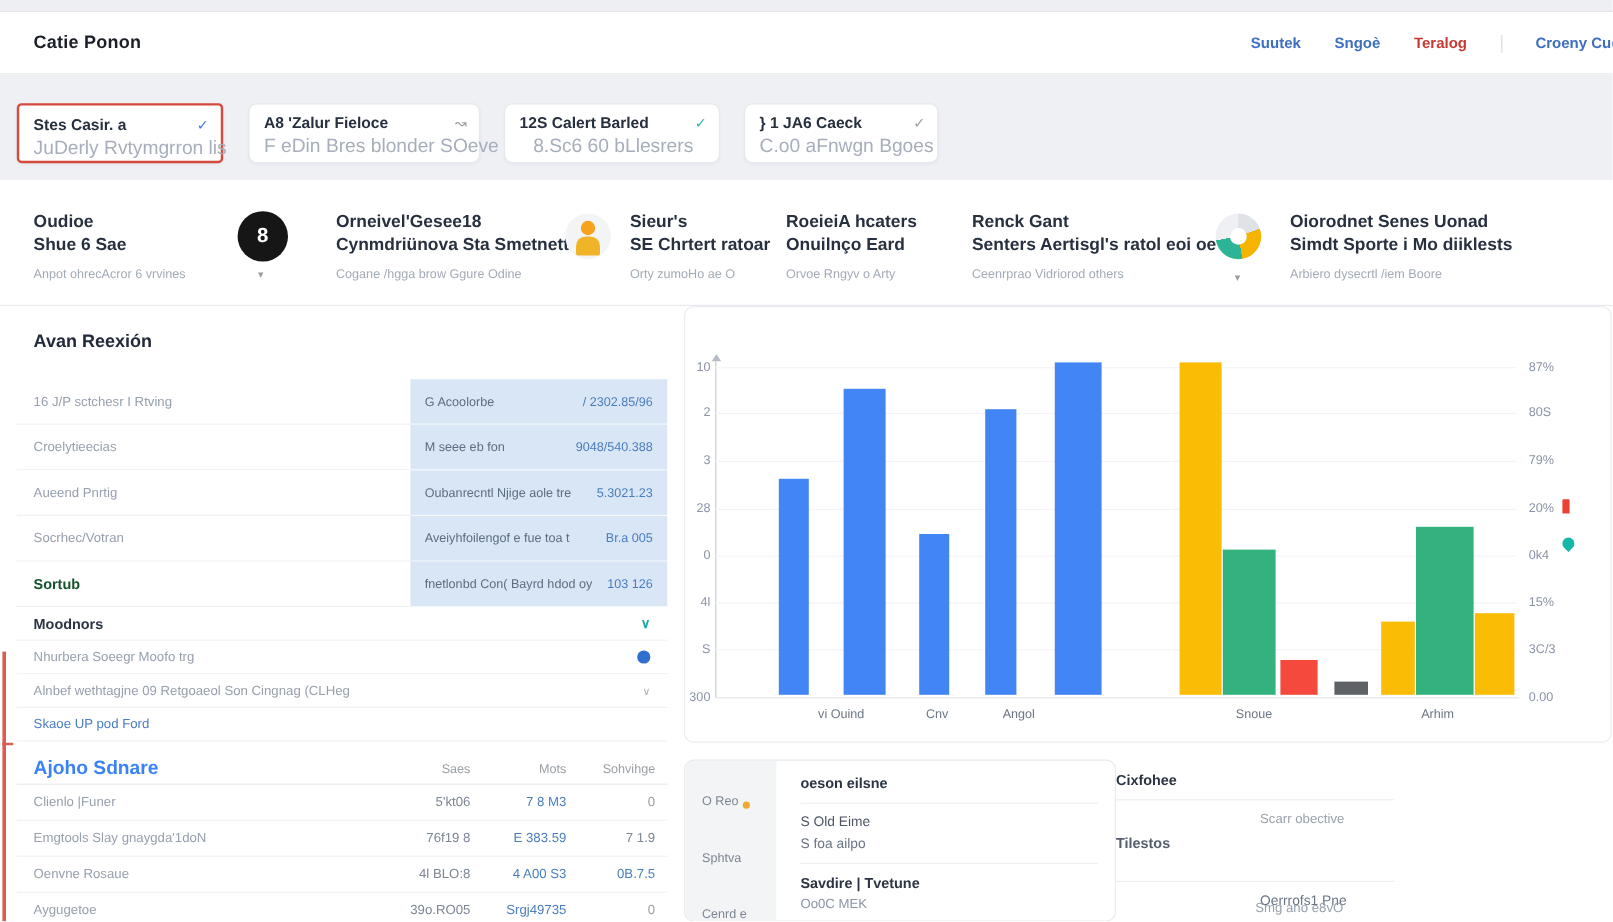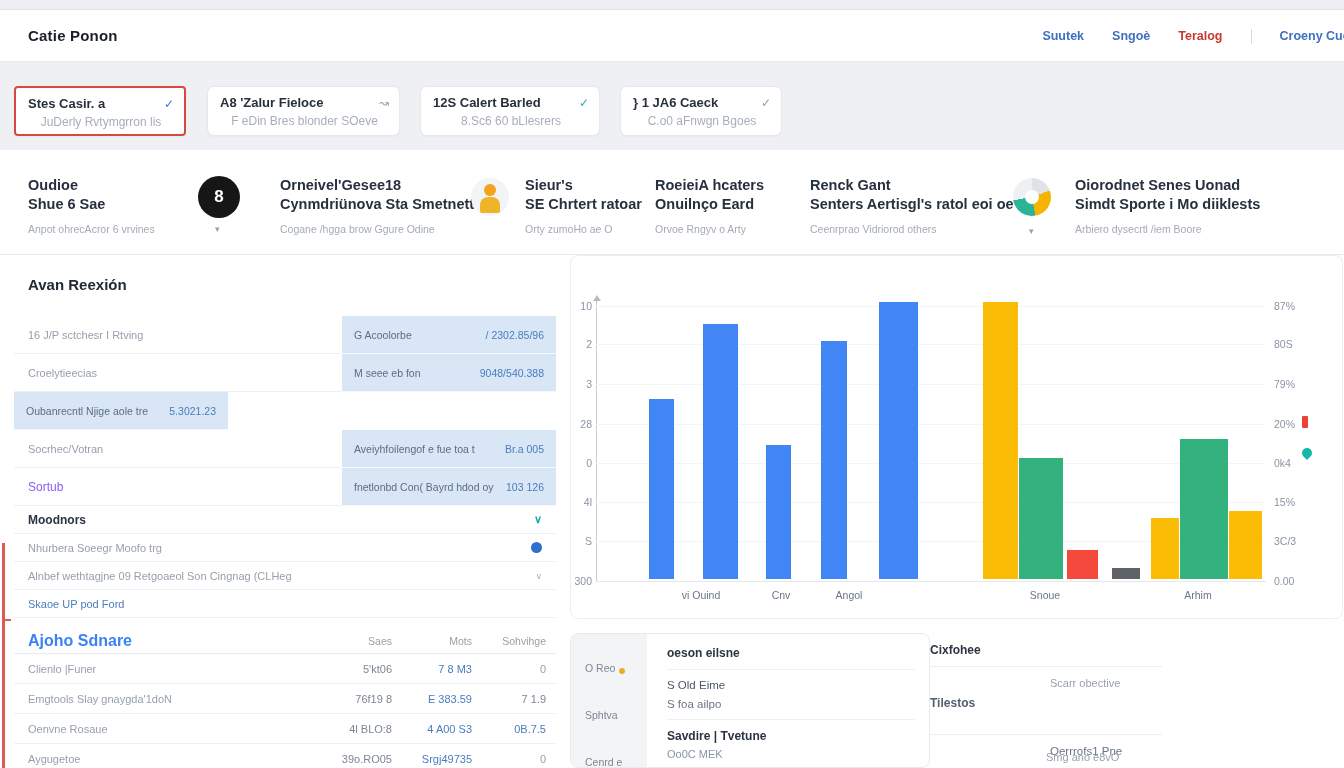--- a/index.html
+++ b/index.html
@@ -17,21 +17,21 @@
   .nav-red { color:#c53a32; }
   .nav-divider { width:1px; height:15px; background:#d7dade; }
 
   
   .cards-band { position:absolute; left:0; top:62px; width:1344px; height:88px; background:#eef0f4; }
   .card { position:absolute; top:86px; height:50px; background:#fff; border:1px solid #e6e8ec; border-radius:7px; padding:8px 10px 6px 12px; box-shadow:0 1px 2px rgba(30,40,60,.04);text-align:center; }
   .card.hl { border:2px solid #d6493e; border-radius:4px; }
   .card-top { display:flex; align-items:center; justify-content:space-between; gap:8px; }
   .card-title { font-size:13px; font-weight:700; color:#27303e; white-space:nowrap; }
   .card-icon { font-size:12px; line-height:1; }
-  .card-sub { margin-top:4px; font-size:12px; color:#a7aebb; white-space:nowrap; }
+  .card-sub { margin-top:4px; font-size:16px; color:#a7aebb; white-space:nowrap; }
   .c1 { left:14px;  width:172px; }
   .c2 { left:207px; width:193px; }
   .c3 { left:420px; width:180px; }
   .c4 { left:620px; width:162px; }
   .ic-blue { color:#3e7bd6; } .ic-gray { color:#9aa0a6; } .ic-teal { color:#35b0aa; }
 
   
   .features-band { position:absolute; left:0; top:150px; width:1344px; height:105px; background:#fff; border-bottom:1px solid #e7e9ed; }
   .feature { position:absolute; top:176px; }
   .f-title { font-size:14.5px; font-weight:700; color:#27303e; line-height:19px; white-space:nowrap; }
@@ -45,21 +45,21 @@
   .avatar-orange .bodyshape { position:absolute; left:9px; top:19px; width:20px; height:16px; border-radius:8px 8px 2px 2px; background:#f0b429; }
   .pie-icon { position:absolute; left:1013px; top:178px; width:38px; height:38px; border-radius:50%;
     background:conic-gradient(#dfe3e8 0 70deg, #f4b400 70deg 170deg, #2bb596 170deg 260deg, #eef0f3 260deg 360deg); }
   .pie-icon .hole { position:absolute; left:12px; top:12px; width:14px; height:14px; border-radius:50%; background:#fff; }
 
   
   .panel-title { position:absolute; left:28px; top:276px; font-size:15px; font-weight:800; color:#222938; }
   .lrows { position:absolute; left:14px; top:316px; width:542px; }
   .lrow { display:flex; align-items:stretch; height:38px; }
   .lrow-label { flex:1; display:flex; align-items:center; padding-left:14px; font-size:11px; color:#97a0ad; border-bottom:1px solid #eef1f4; background:#fff; }
-  .lrow-label.strong { color:#8b5cf6; font-weight:400; font-size:12px;text-align:center; }
+  .lrow-label.strong { color:#14532d; font-weight:700; font-size:12px;text-align:center; }
   .lrow-cell { width:214px; background:#d8e6f6; display:flex; align-items:center; justify-content:space-between; gap:2px; padding:0 12px; border-bottom:1px solid rgba(255,255,255,.75); font-size:10.5px; color:#5e6d81; }
   .lrow-cell .val { color:#4a7dbe; white-space:nowrap; }
   .lrow-cell .met { white-space:nowrap; overflow:hidden; }
   .xrows { position:absolute; left:14px; top:506px; width:542px; }
   .xrow { height:28px; display:flex; align-items:center; justify-content:space-between; padding:0 14px; border-bottom:1px solid #eef1f4; font-size:11px; color:#97a0ad; background:#fff; }
   .xrow .sec { font-size:12px; font-weight:700; color:#2b3442; }
   .chev-teal { color:#1aa9a9; font-size:11px; font-weight:700; }
   .dot-blue { width:11px; height:11px; border-radius:50%; background:#2f6fd0; }
   .chev-sm { color:#aab1bb; font-size:9px; }
   .link-blue { color:#4a7dbe; }
@@ -221,20 +221,21 @@
       </div>
     </div>
     <div class="lrow">
       <div class="lrow-label">Croelytieecias</div>
       <div class="lrow-cell">
         <span class="met">M seee eb fon</span>
         <span class="val">9048/540.388</span>
       </div>
     </div>
     <div class="lrow">
+      <div class="lrow-label">Aueend Pnrtig</div>
       <div class="lrow-cell">
         <span class="met">Oubanrecntl Njige aole tre</span>
         <span class="val">5.3021.23</span>
       </div>
     </div>
     <div class="lrow">
       <div class="lrow-label">Socrhec/Votran</div>
       <div class="lrow-cell">
         <span class="met">Aveiyhfoilengof e fue toa t</span>
         <span class="val">Br.a 005</span>

